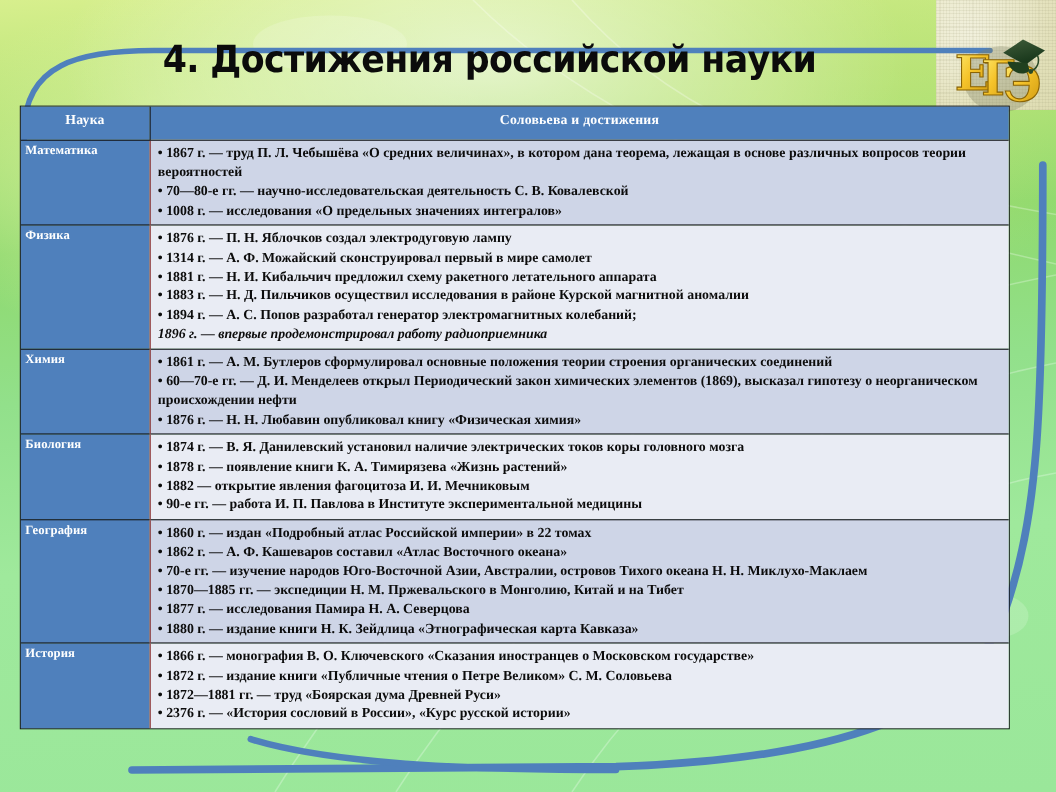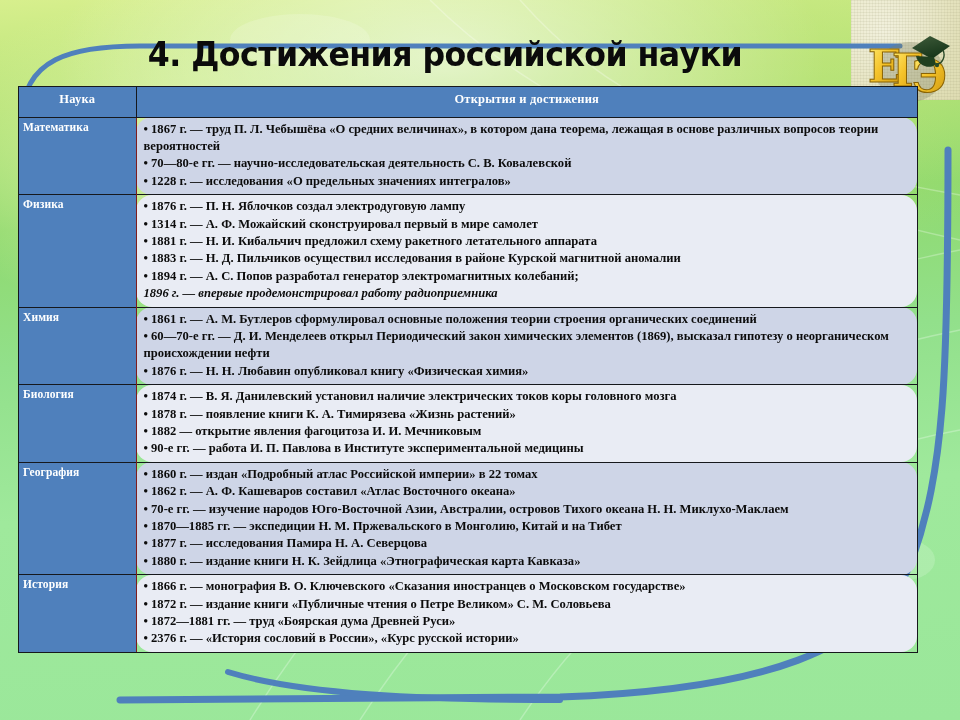--- a/index.html
+++ b/index.html
@@ -70,21 +70,21 @@
     color: #0b0b0b;
     transform: scaleX(.93);
     transform-origin: 50% 50%;
     white-space: nowrap;
     z-index: 4;
   }
 
   
   .table-wrap {
     position: absolute;
-    left: 18px; top: 86px;
+    left: 18px; top: 96px;
     width: 900px;
     border: 1.5px solid #16181c;
     z-index: 5;
   }
   table.grid {
     width: 100%;
     border-collapse: collapse;
     table-layout: fixed;
   }
   table.grid col.c1 { width: 117px; }
@@ -124,21 +124,20 @@
     padding: 3px 0 0 4px;
     letter-spacing: .1px;
   }
   .cell-items {
     background: #ced5e7;
     color: #0c0c0c;
     font-size: 12.6px;
     font-weight: bold;
     line-height: 17.4px;
     padding: 3px 6px 4px 7px;
-    border-radius: 16px;
   }
   tr.alt .cell-items { background: #e9ecf4; }
 
   .cell-items ul { list-style: none; }
   .cell-items li { padding: 0; }
   .cell-items li.bulleted::before {
     content: "\2022\00a0";
     font-weight: bold;
   }
   .cell-items li.cont { text-indent: 0; font-style: italic; }
@@ -213,31 +212,31 @@
 
   <div class="table-wrap">
     <table class="grid">
       <colgroup>
           <col class="c1">
           <col>
         </colgroup>
       <thead>
         <tr>
           <th class="h-subject">Наука</th>
-          <th>Открытия и достижения</th>
+          <th>Соловьева и достижения</th>
         </tr>
       </thead>
       <tbody id="tbody">
           <tr>
             <td class="cell-subject">Математика</td>
             <td class="cell-items">
               <ul>
                 <li class="bulleted">1867 г. — труд П. Л. Чебышёва «О средних величинах», в котором дана теорема, лежащая в основе различных вопросов теории вероятностей</li>
                 <li class="bulleted">70—80-е гг. — научно-исследовательская деятельность С. В. Ковалевской</li>
-                <li class="bulleted">1228 г. — исследования «О предельных значениях интегралов»</li>
+                <li class="bulleted">1008 г. — исследования «О предельных значениях интегралов»</li>
               </ul>
             </td>
           </tr>
           <tr class="alt">
             <td class="cell-subject">Физика</td>
             <td class="cell-items">
               <ul>
                 <li class="bulleted">1876 г. — П. Н. Яблочков создал электродуговую лампу</li>
                 <li class="bulleted">1314 г. — А. Ф. Можайский сконструировал первый в мире самолет</li>
                 <li class="bulleted">1881 г. — Н. И. Кибальчич предложил схему ракетного летательного аппарата</li>

